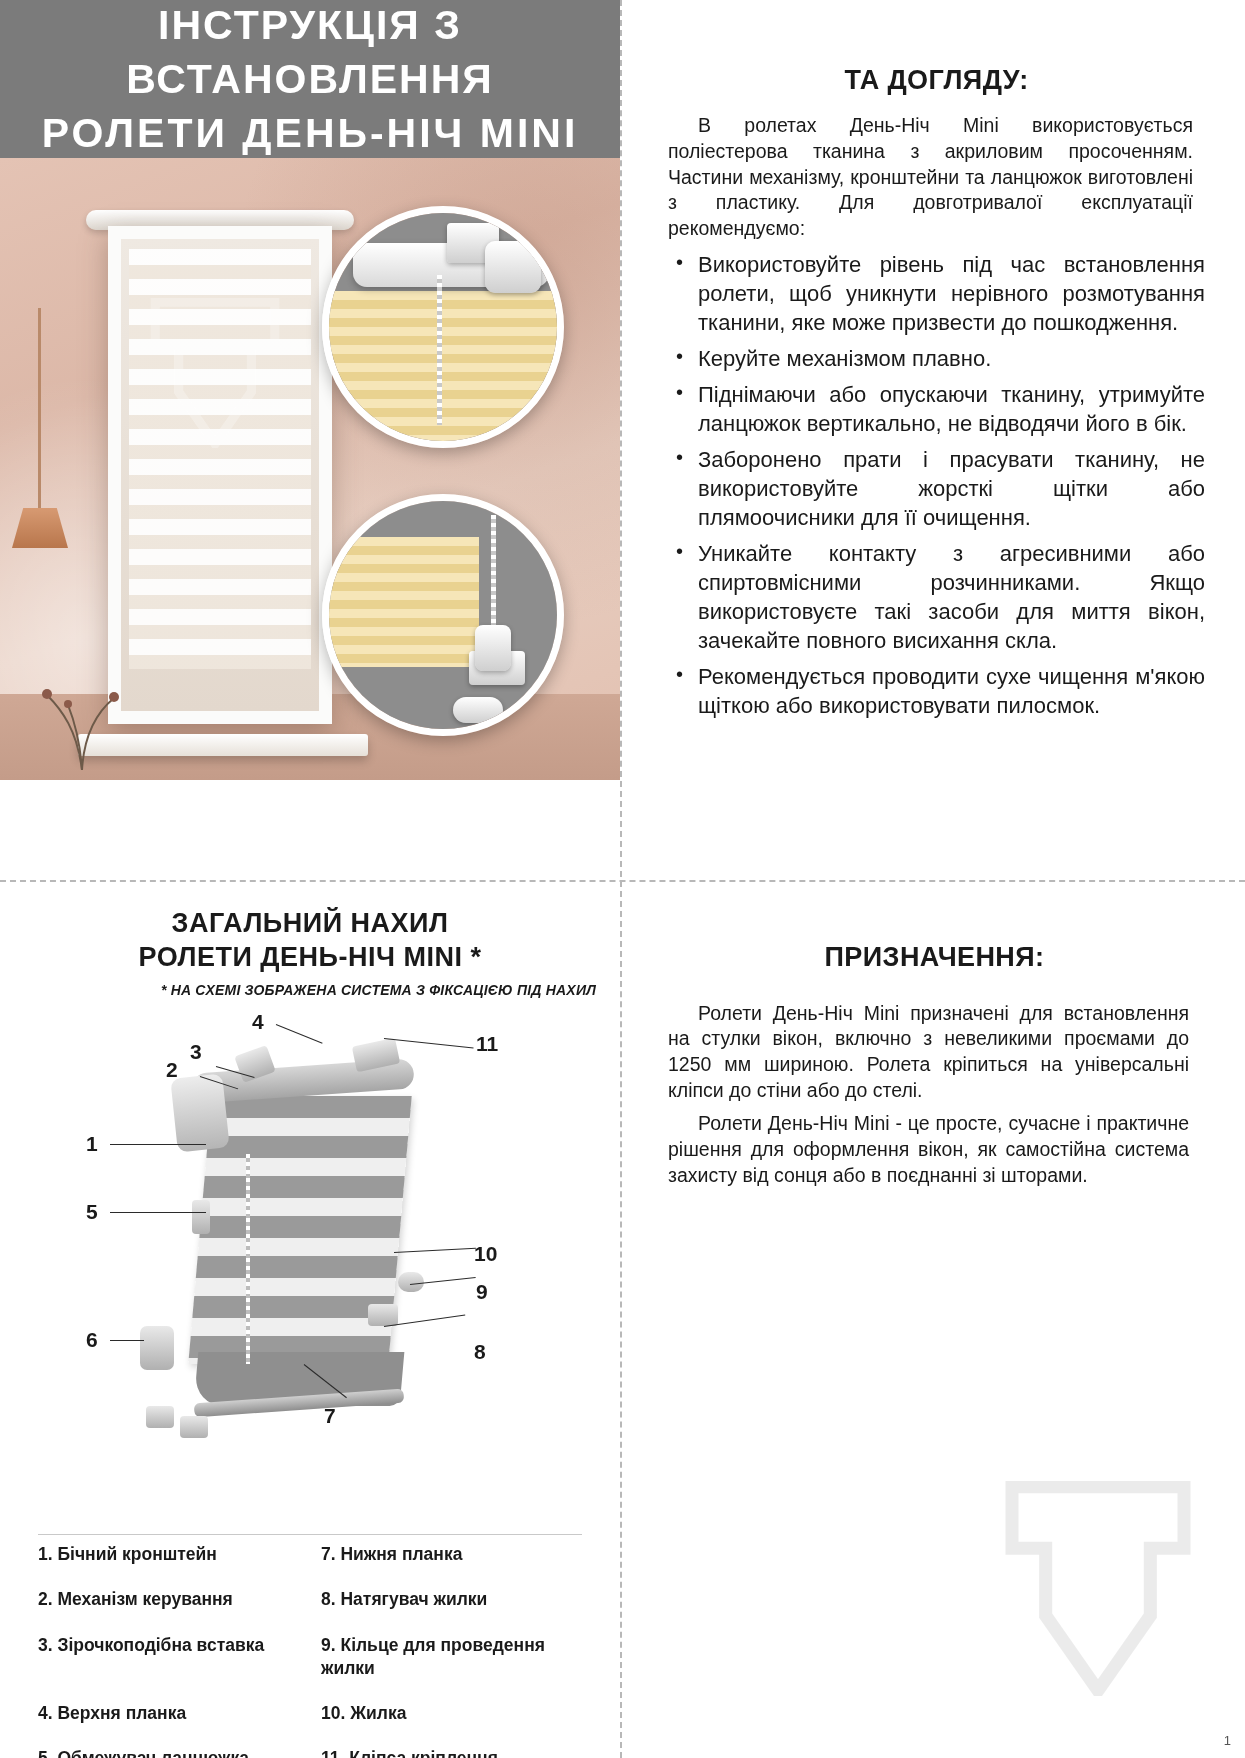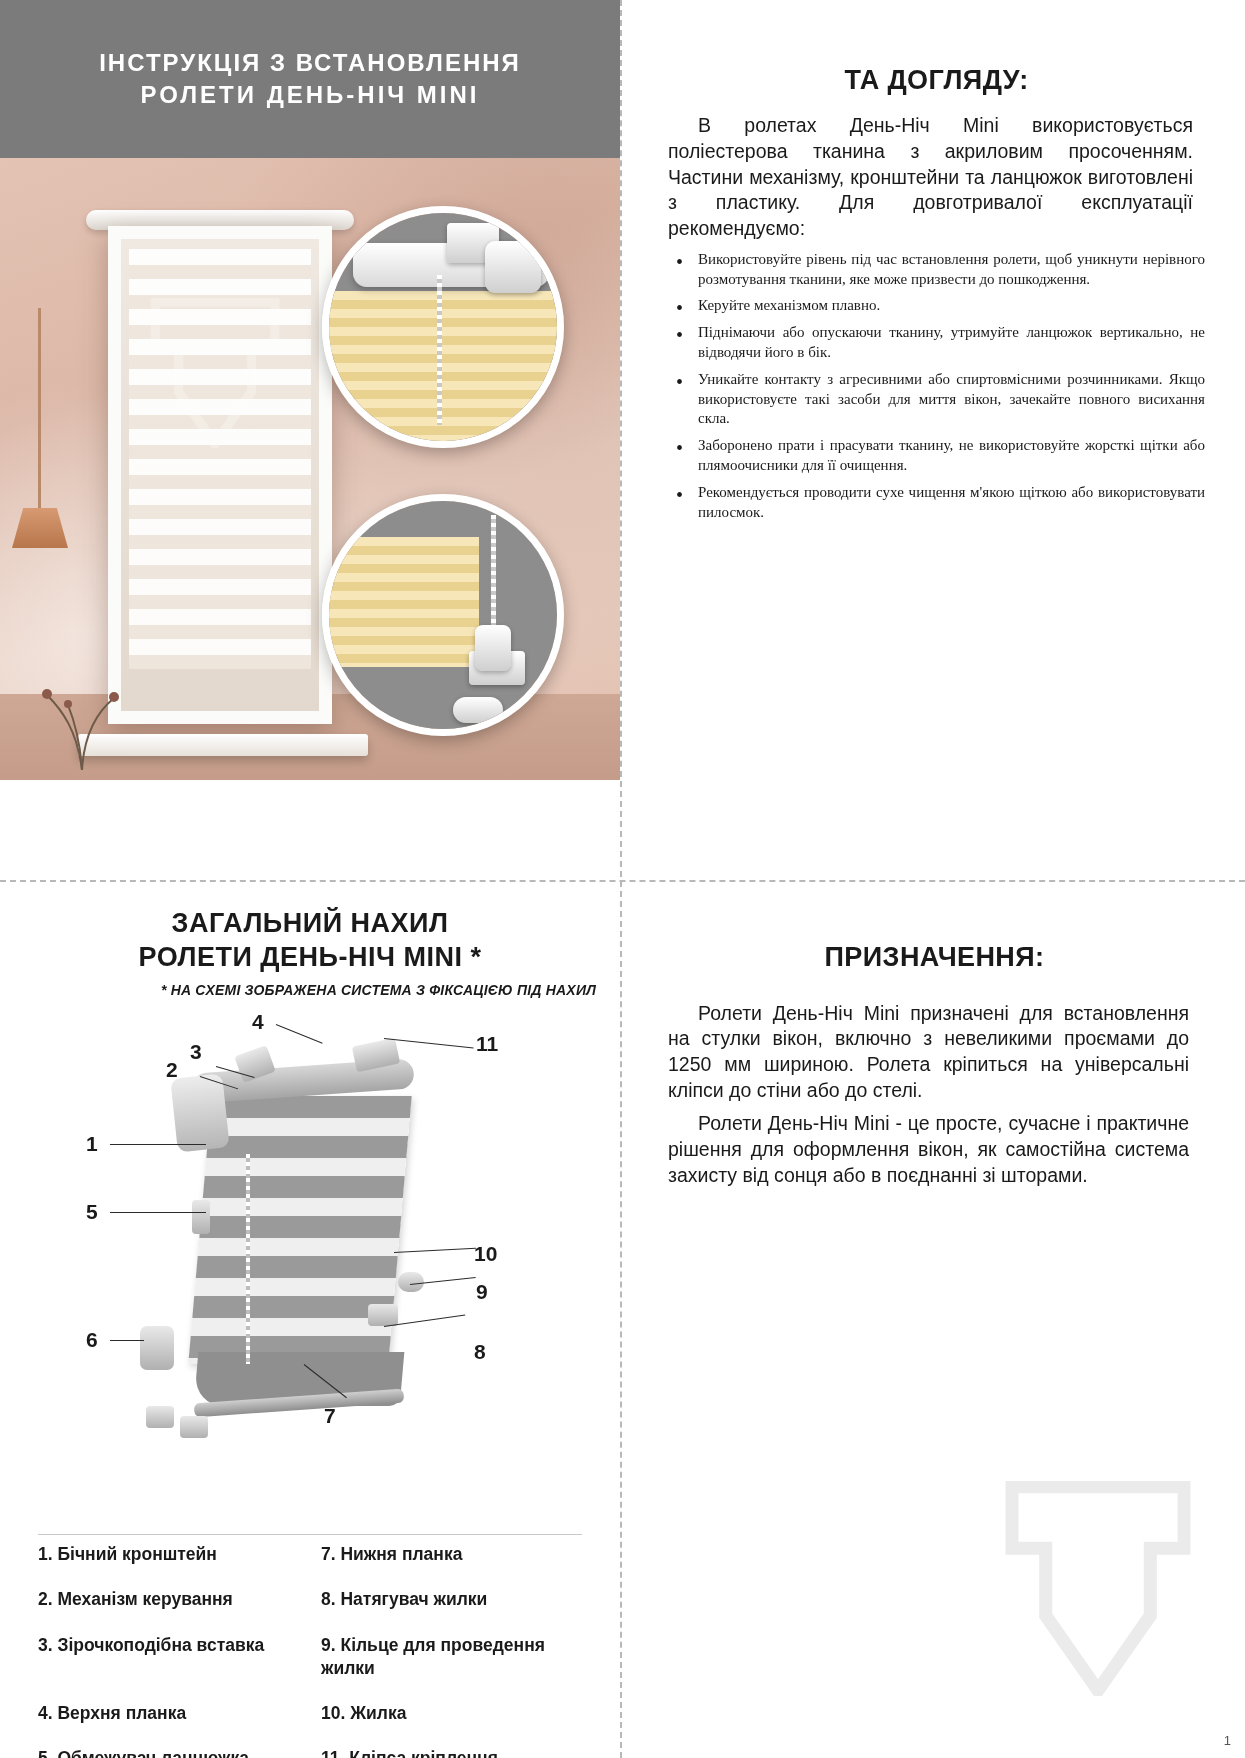--- a/index.html
+++ b/index.html
@@ -48,21 +48,21 @@
     background: #7b7b7b;
     color: #ffffff;
     height: 158px;
     display: flex;
     flex-direction: column;
     align-items: center;
     justify-content: center;
     text-align: center;
     letter-spacing: 2px;
     font-weight: 700;
-    font-size: 24px;
+    font-size: 41px;
     line-height: 1.32;
     padding: 0 20px;
   }
   .banner .l2 { letter-spacing: 3px; }
 
   .photo {
     position: relative;
     height: 622px;
     background: linear-gradient(160deg,#e4c3b4 0%, #dcb8a8 32%, #e8cfc2 60%, #e2c0b0 100%);
     overflow: hidden;
@@ -176,24 +176,23 @@
     text-align: justify;
     margin: 0 12px 8px 0;
   }
   .para.indent { text-indent: 30px; }
 
   ul.bullets { list-style: none; margin: 2px 0 0 0; padding: 0; }
   ul.bullets li {
     position: relative;
     padding-left: 30px;
     margin-bottom: 7px;
-    font-size: 15px;
+    font-size: 22px;
     line-height: 1.32;
     text-align: justify;
-    font-family: Liberation Serif, serif;
   }
   ul.bullets li::before {
     content: "•";
     position: absolute; left: 8px; top: -1px;
     font-size: 20px;
   }
 
   
   .bl-title {
     text-align: center;
@@ -368,22 +367,22 @@
   <div class="q q-tr">
     <h2 class="head">
       <br>
       <span>ТА ДОГЛЯДУ:</span>
     </h2>
     <p class="para indent">В ролетах День-Ніч Mini використовується поліестерова тканина з акриловим просоченням. Частини механізму, кронштейни та ланцюжок виготовлені з пластику. Для довготривалої експлуатації рекомендуємо:</p>
     <ul class="bullets">
       <li>Використовуйте рівень під час встановлення ролети, щоб уникнути нерівного розмотування тканини, яке може призвести до пошкодження.</li>
       <li>Керуйте механізмом плавно.</li>
       <li>Піднімаючи або опускаючи тканину, утримуйте ланцюжок вертикально, не відводячи його в бік.</li>
+      <li>Заборонено прати і прасувати тканину, не використовуйте жорсткі щітки або плямоочисники для її очищення.</li>
       <li>Уникайте контакту з агресивними або спиртовмісними розчинниками. Якщо використовуєте такі засоби для миття вікон, зачекайте повного висихання скла.</li>
-      <li>Заборонено прати і прасувати тканину, не використовуйте жорсткі щітки або плямоочисники для її очищення.</li>
       <li>Рекомендується проводити сухе чищення м'якою щіткою або використовувати пилосмок.</li>
     </ul>
   </div>
 
   <div class="q q-bl">
     <h2 class="bl-title">
       <span>ЗАГАЛЬНИЙ НАХИЛ</span><br>
       <span>РОЛЕТИ  ДЕНЬ-НІЧ  MINI *</span>
     </h2>
     <p class="bl-note">* НА СХЕМІ ЗОБРАЖЕНА СИСТЕМА З ФІКСАЦІЄЮ ПІД НАХИЛ</p>

